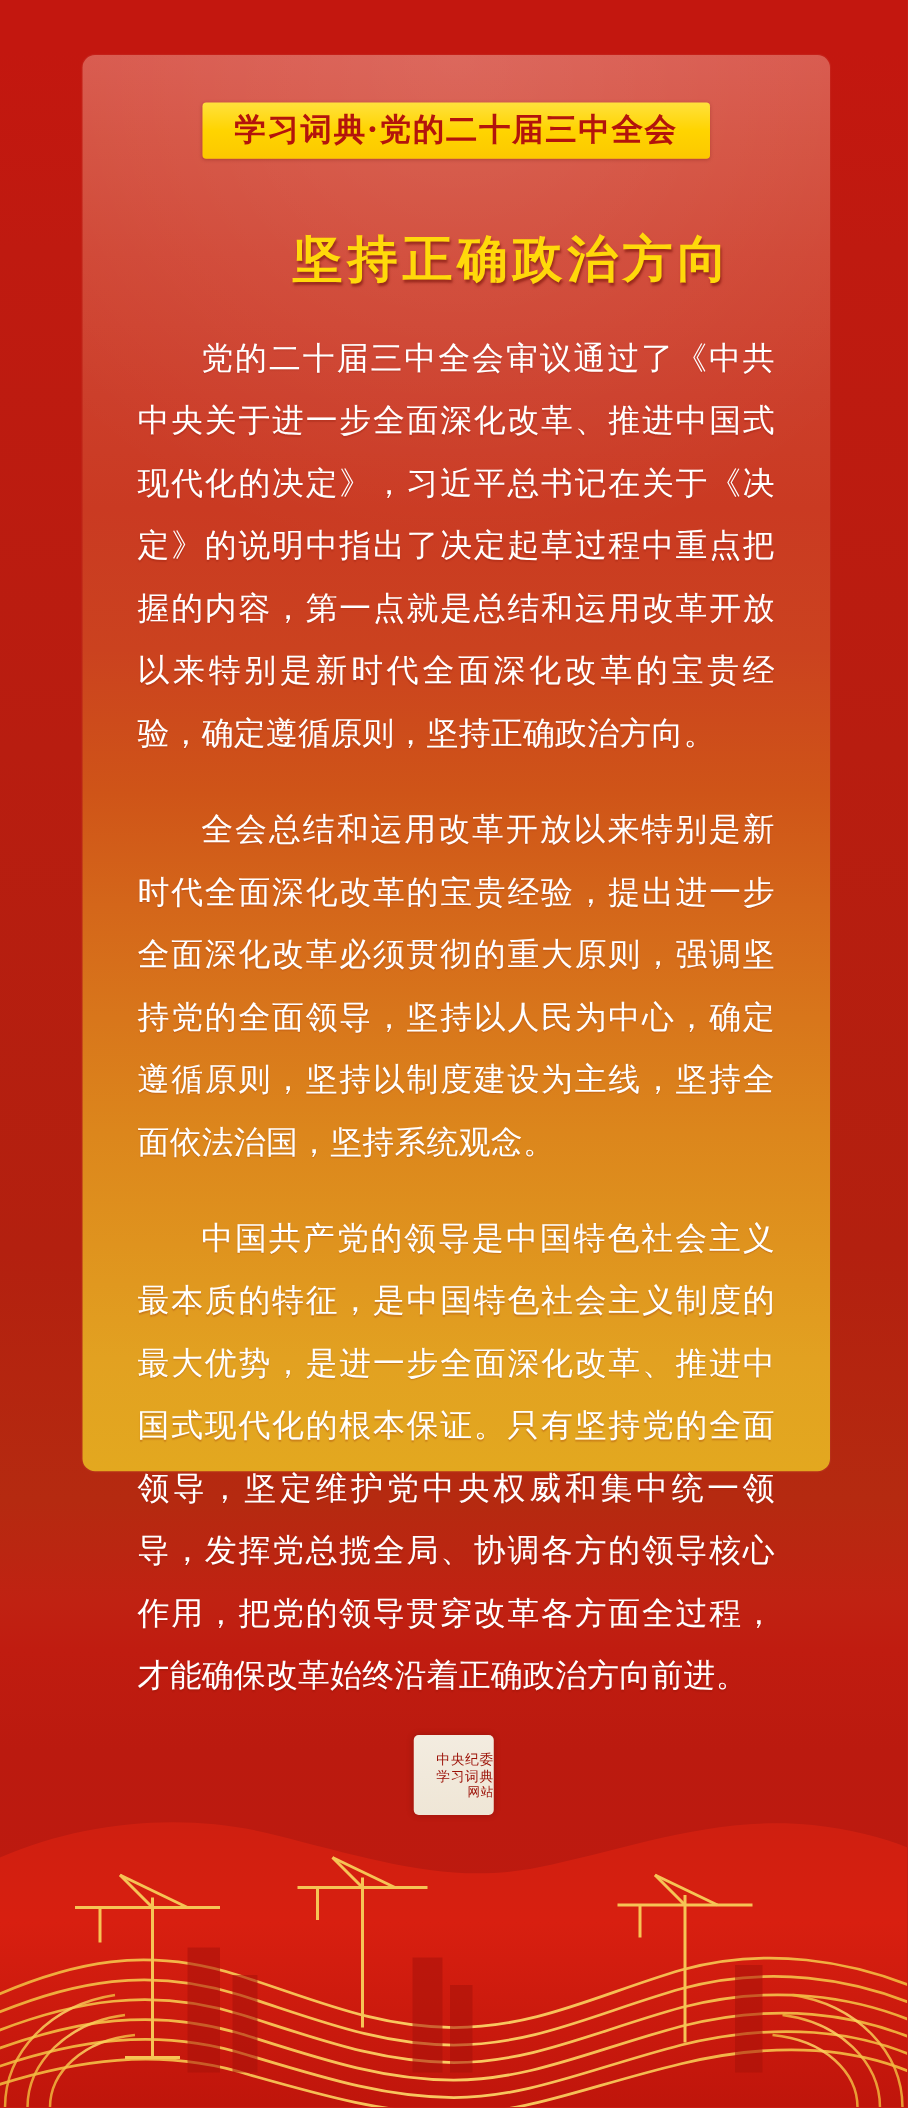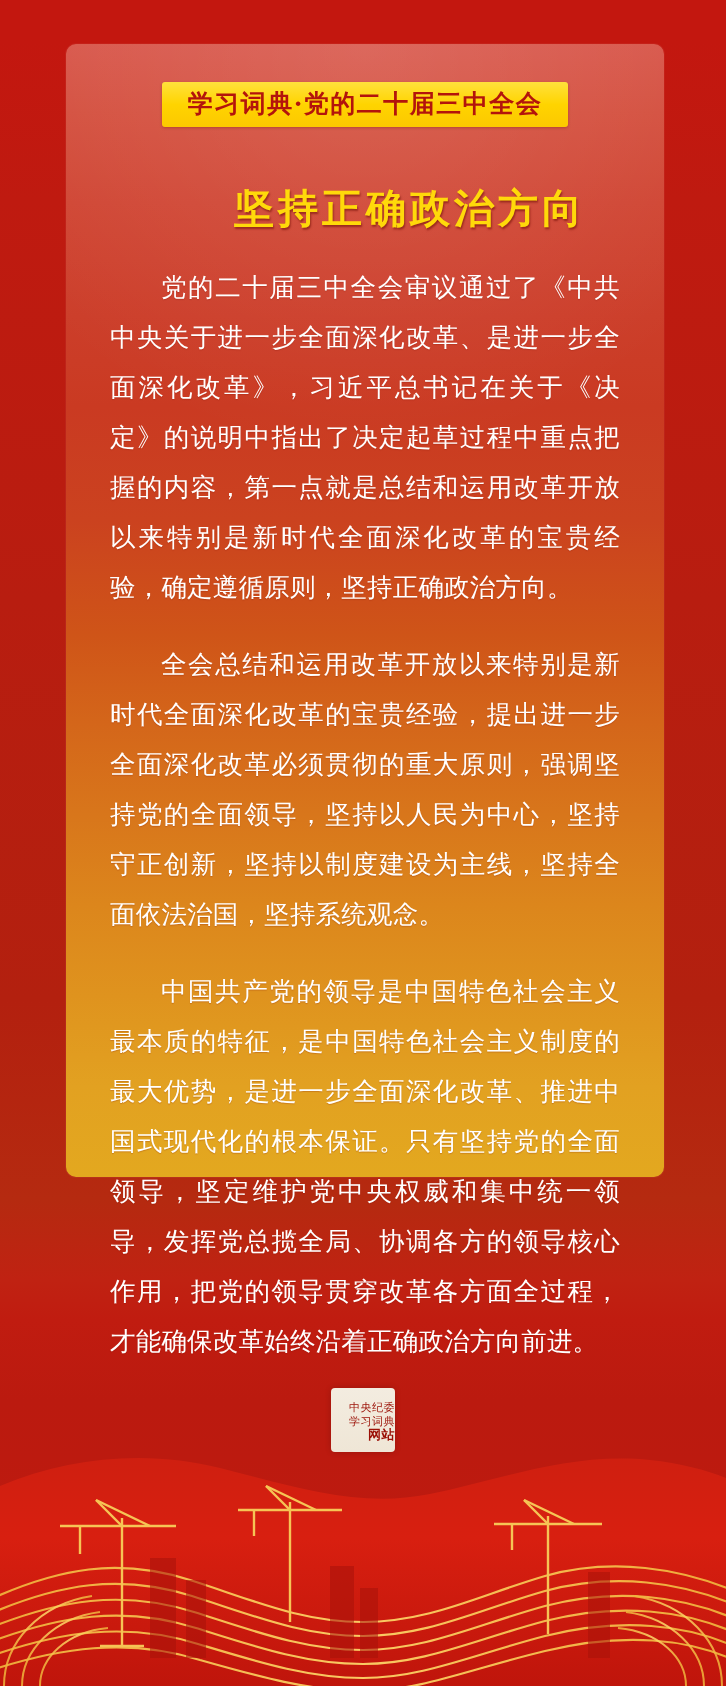--- a/index.html
+++ b/index.html
@@ -152,25 +152,24 @@
     font-family: "DejaVu Serif", "Liberation Serif", serif;
     color: #9b1006;
     font-size: 11px;
     line-height: 14px;
     letter-spacing: 0.5px;
     white-space: nowrap;
   }
   .seal-sub {
     font-family: "DejaVu Serif", "Liberation Serif", serif;
     color: #9b1006;
-    font-size: 13px;
+    font-size: 10px;
     line-height: 10px;
     letter-spacing: 0.5px;
     margin-top: 1px;
-    font-weight: bold;
   }
 
   
   .bottom {
     position: absolute;
     left: 0;
     bottom: 0;
     width: 726px;
     height: 296px;
     overflow: hidden;
@@ -184,22 +183,22 @@
 
   <div class="card">
 
     <div class="banner-wrap">
       <div class="banner">学习词典·党的二十届三中全会</div>
     </div>
 
     <div class="title">坚持正确政治方向</div>
 
     <div class="body">
-      <p class="para">党的二十届三中全会审议通过了《中共中央关于进一步全面深化改革、是进一步全面深化改革》，习近平总书记在关于《决定》的说明中指出了决定起草过程中重点把握的内容，第一点就是总结和运用改革开放以来特别是新时代全面深化改革的宝贵经验，确定遵循原则，坚持正确政治方向。</p>
-      <p class="para">全会总结和运用改革开放以来特别是新时代全面深化改革的宝贵经验，提出进一步全面深化改革必须贯彻的重大原则，强调坚持党的全面领导，坚持以人民为中心，坚持守正创新，坚持以制度建设为主线，坚持全面依法治国，坚持系统观念。</p>
+      <p class="para">党的二十届三中全会审议通过了《中共中央关于进一步全面深化改革、推进中国式现代化的决定》，习近平总书记在关于《决定》的说明中指出了决定起草过程中重点把握的内容，第一点就是总结和运用改革开放以来特别是新时代全面深化改革的宝贵经验，确定遵循原则，坚持正确政治方向。</p>
+      <p class="para">全会总结和运用改革开放以来特别是新时代全面深化改革的宝贵经验，提出进一步全面深化改革必须贯彻的重大原则，强调坚持党的全面领导，坚持以人民为中心，确定遵循原则，坚持以制度建设为主线，坚持全面依法治国，坚持系统观念。</p>
       <p class="para">中国共产党的领导是中国特色社会主义最本质的特征，是中国特色社会主义制度的最大优势，是进一步全面深化改革、推进中国式现代化的根本保证。只有坚持党的全面领导，坚定维护党中央权威和集中统一领导，发挥党总揽全局、协调各方的领导核心作用，把党的领导贯穿改革各方面全过程，才能确保改革始终沿着正确政治方向前进。</p>
     </div>
 
   </div>
 
   <div class="seal">
     <div class="seal-line">中央纪委</div>
     <div class="seal-line">学习词典</div>
     <div class="seal-sub">网站</div>
   </div>

